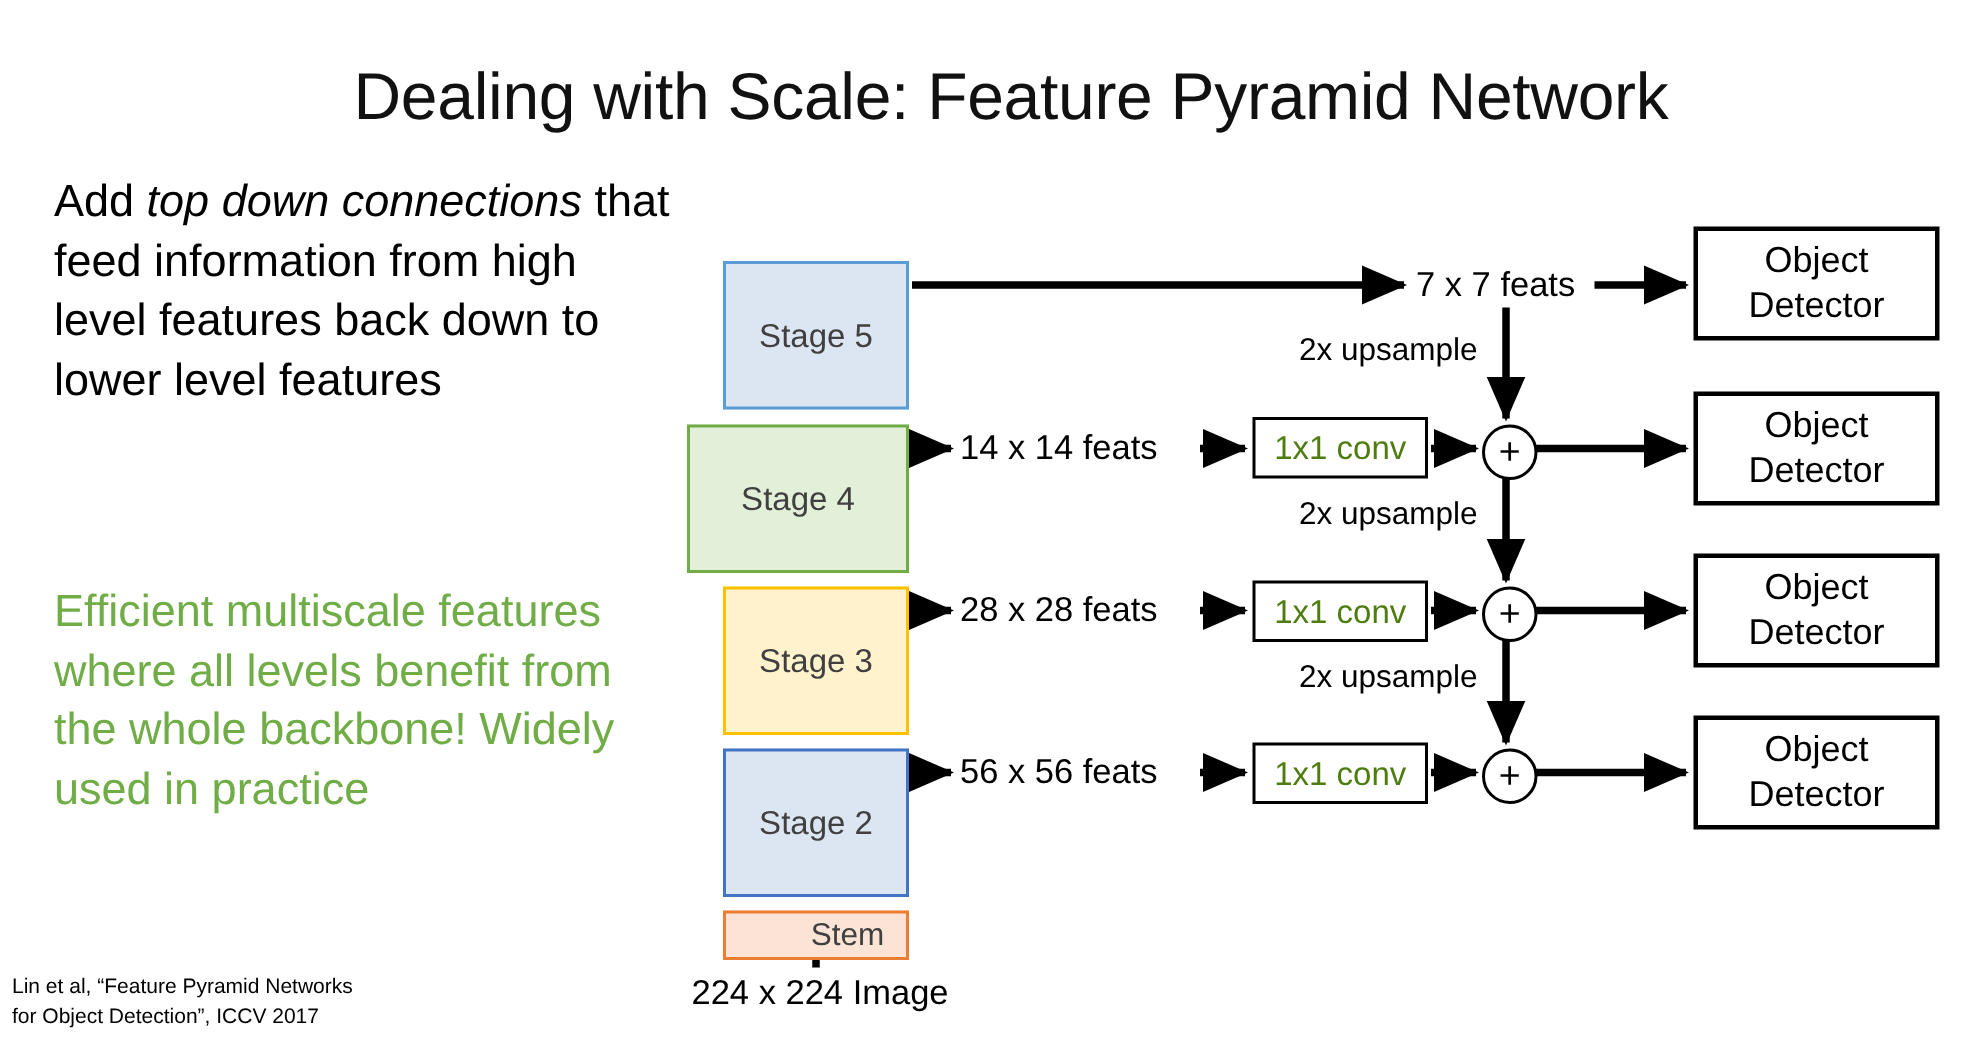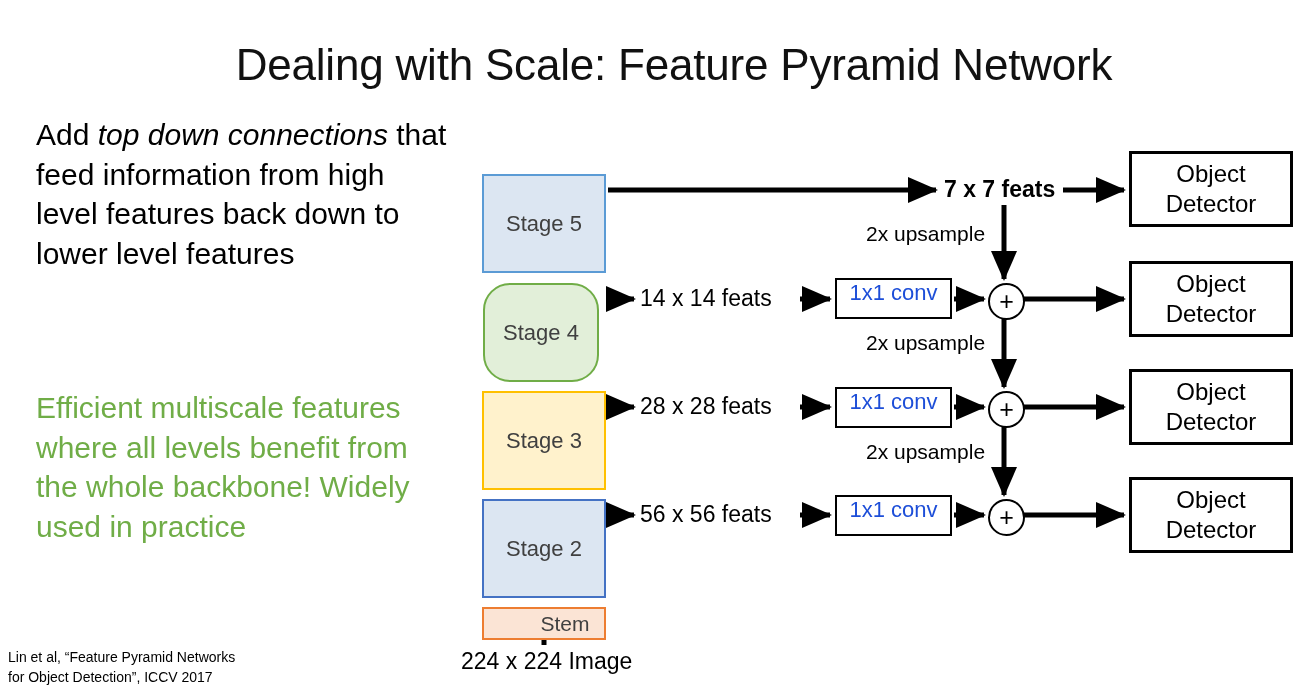--- a/index.html
+++ b/index.html
@@ -89,59 +89,59 @@
     align-items: center;
     justify-content: center;
     font-size: 22px;
     color: #404040;
     border-width: 2px;
     border-style: solid;
     margin-top: 34px;
   }
   .stage5 { left: 482px; top: 140px; width: 124px; height: 99px;
             background: #dce6f2; border-color: #5b9bd5; }
-  .stage4 { left: 483px; top: 249px; width: 116px; height: 99px;
-            background: #e2efd9; border-color: #70ad47; border-radius: 27px; }
+  .stage4 { left: 458px; top: 249px; width: 148px; height: 99px;
+            background: #e2efd9; border-color: #70ad47; }
   .stage3 { left: 482px; top: 357px; width: 124px; height: 99px;
             background: #fff2cc; border-color: #ffc000; }
   .stage2 { left: 482px; top: 465px; width: 124px; height: 99px;
             background: #dce6f2; border-color: #4472c4; }
   .stem   { left: 482px; top: 573px; width: 124px; height: 33px;
             background: #fbe4d5; border-color: #ed7d31; font-size: 21px; padding-left: 42px; }
 
   
   .diagram-label {
     position: absolute;
     font-size: 23px;
     color: #000000;
     white-space: nowrap;
   }
-  .feats-7   { left: 944px; top: 176px; font-weight: bold; }
+  .feats-7   { left: 944px; top: 176px; }
   .feats-14  { left: 640px; top: 285px; }
   .feats-28  { left: 640px; top: 393px; text-align: center; }
   .feats-56  { left: 640px; top: 501px; }
   .ups-1     { left: 866px; top: 222px; font-size: 21px; }
   .ups-2     { left: 866px; top: 331px; font-size: 21px; }
   .ups-3     { left: 866px; top: 440px; font-size: 21px; }
   .img-label { left: 461px; top: 648px; }
 
   
   .conv-box {
     position: absolute;
     box-sizing: border-box;
     width: 117px;
     height: 41px;
     left: 835px;
     background: #ffffff;
     border: 2px solid #000000;
     display: flex;
-    align-items: flex-start;
+    align-items: center;
     justify-content: center;
     font-size: 22px;
-    color: #1d4ed8;
+    color: #4d7c0f;
   }
   .conv-1 { top: 278px; }
   .conv-2 { top: 387px; }
   .conv-3 { top: 495px; }
 
   
   .detector-box {
     position: absolute;
     box-sizing: border-box;
     left: 1129px;

